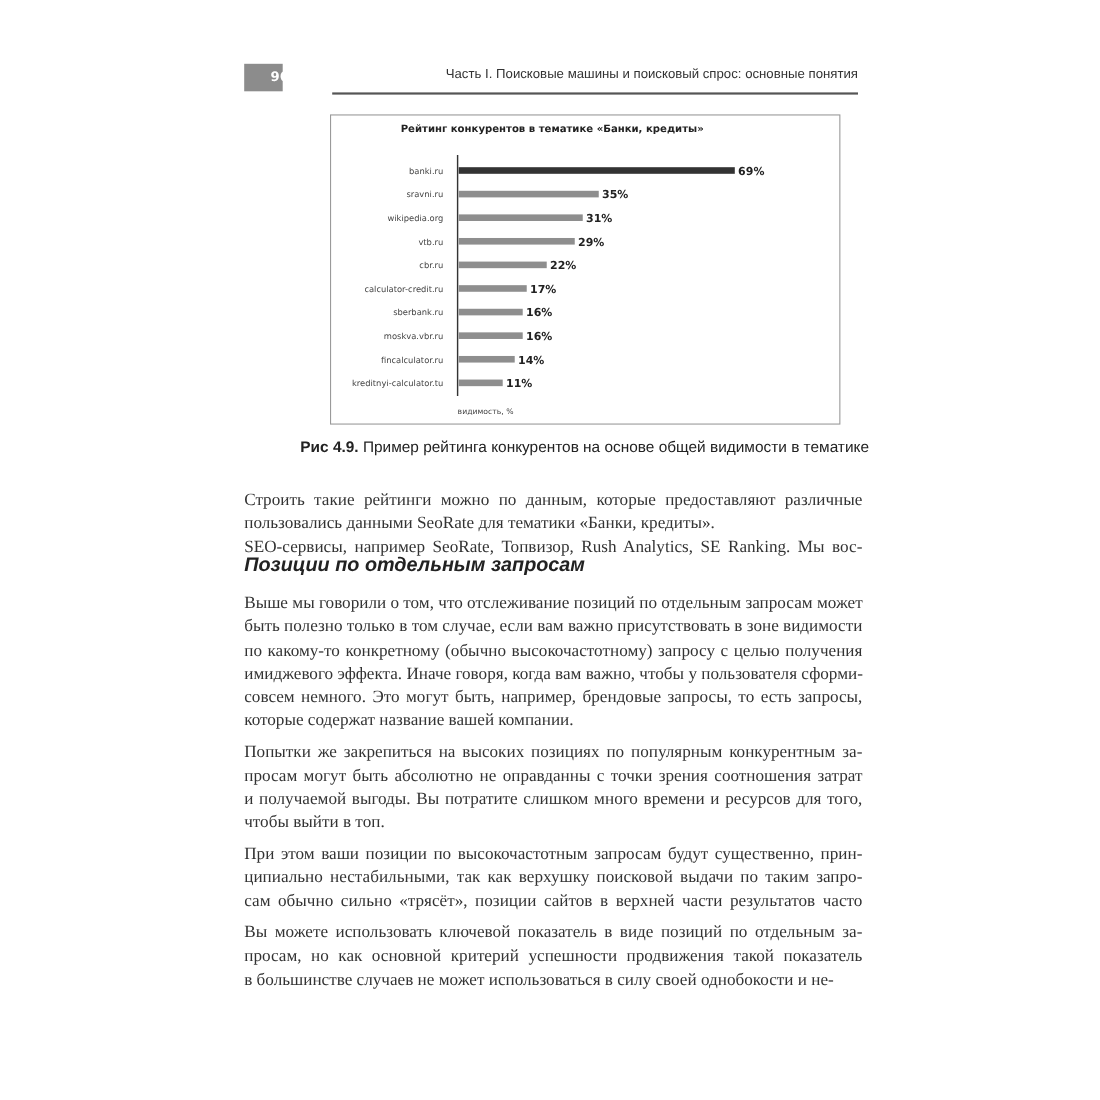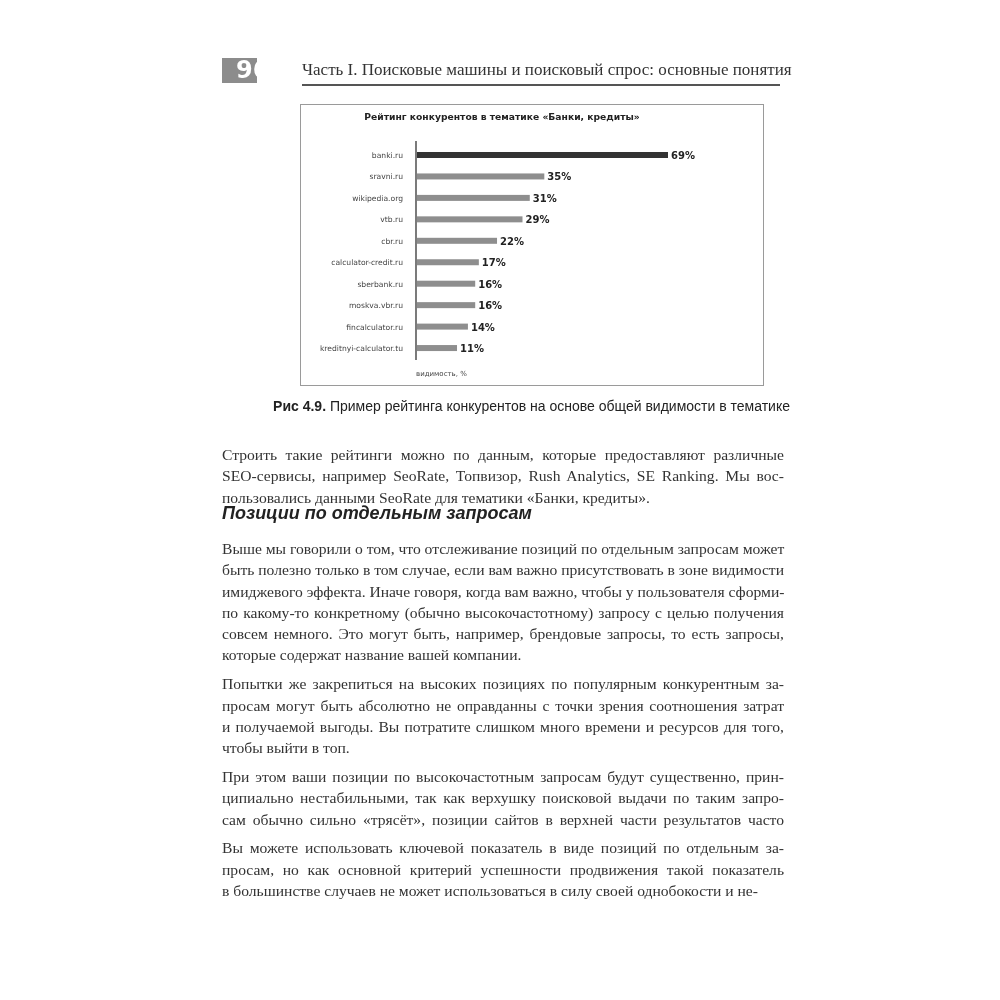--- a/index.html
+++ b/index.html
@@ -1,20 +1,20 @@
 <!DOCTYPE html>
 <html><head>
 <meta charset="utf-8">
 <style>
   html, body { margin:0; padding:0; background:#ffffff; }
   body { width:1000px; height:1000px; position:relative; overflow:hidden; color:#2a2a2a; }
   .pagenum { position:absolute; left:222px; top:58px; width:35px; height:25px; background:#8c8c8c; color:#fff;
-    font-family:"DejaVu Sans", sans-serif; font-weight:bold; font-size:24px; line-height:25px; padding-left:14px; box-sizing:border-box; }
+    font-family:"DejaVu Sans", sans-serif; font-weight:bold; font-size:12px; line-height:25px; padding-left:24px; box-sizing:border-box; }
   .running-head { position:absolute; left:302px; top:60px; width:478px; text-align:right;
-    font-family:Liberation Serif, serif; font-size:17px; color:#333; white-space:nowrap; }
+    font-family:Liberation Sans, sans-serif; font-size:12px; color:#333; white-space:nowrap; }
   .head-rule { position:absolute; left:302px; top:84px; width:478px; height:1.5px; background:#555; }
 
   .chart-frame { position:absolute; left:300px; top:104px; width:464px; height:282px; border:1px solid #9a9a9a; box-sizing:border-box; background:#fff; }
   .chart-frame svg { position:absolute; left:0; top:0; }
   .chart-title { font-family:"DejaVu Sans", sans-serif; font-weight:bold; font-size:9.2px; fill:#222; }
   .cat-label { font-family:"DejaVu Sans", sans-serif; font-size:7.6px; fill:#444; }
   .val-label { font-family:"DejaVu Sans", sans-serif; font-weight:bold; font-size:10px; fill:#222; }
   .axis-label { font-family:"DejaVu Sans", sans-serif; font-size:7px; fill:#444; }
 
   .caption { position:absolute; left:220px; top:398px; width:570px; text-align:right;
@@ -76,33 +76,33 @@
   </svg>
 </div>
 
 <div class="caption">
   <b>Рис 4.9.</b><span> Пример рейтинга конкурентов на основе общей видимости в тематике</span>
 </div>
 
 <div class="text-block" id="intro" style="top:432px;">
     <p>
       <span class="line">Строить такие рейтинги можно по данным, которые предоставляют различные</span>
+      <span class="line last">пользовались данными SeoRate для тематики «Банки, кредиты».</span>
       <span class="line">SEO-сервисы, например SeoRate, Топвизор, Rush Analytics, SE Ranking. Мы вос-</span>
-      <span class="line last">пользовались данными SeoRate для тематики «Банки, кредиты».</span>
     </p>
   </div>
 
 <div class="section-heading">Позиции по отдельным запросам</div>
 
 <div class="text-block" id="body" style="top:526px;">
     <p>
       <span class="line">Выше мы говорили о том, что отслеживание позиций по отдельным запросам может</span>
       <span class="line">быть полезно только в том случае, если вам важно присутствовать в зоне видимости</span>
+      <span class="line">по какому-то конкретному (обычно высокочастотному) запросу с целью получения</span>
       <span class="line">имиджевого эффекта. Иначе говоря, когда вам важно, чтобы у пользователя сформи-</span>
-      <span class="line">по какому-то конкретному (обычно высокочастотному) запросу с целью получения</span>
       <span class="line">совсем немного. Это могут быть, например, брендовые запросы, то есть запросы,</span>
       <span class="line last">которые содержат название вашей компании.</span>
     </p>
     <p>
       <span class="line">Попытки же закрепиться на высоких позициях по популярным конкурентным за-</span>
       <span class="line">просам могут быть абсолютно не оправданны с точки зрения соотношения затрат</span>
       <span class="line">и получаемой выгоды. Вы потратите слишком много времени и ресурсов для того,</span>
       <span class="line last">чтобы выйти в топ.</span>
     </p>
     <p>

